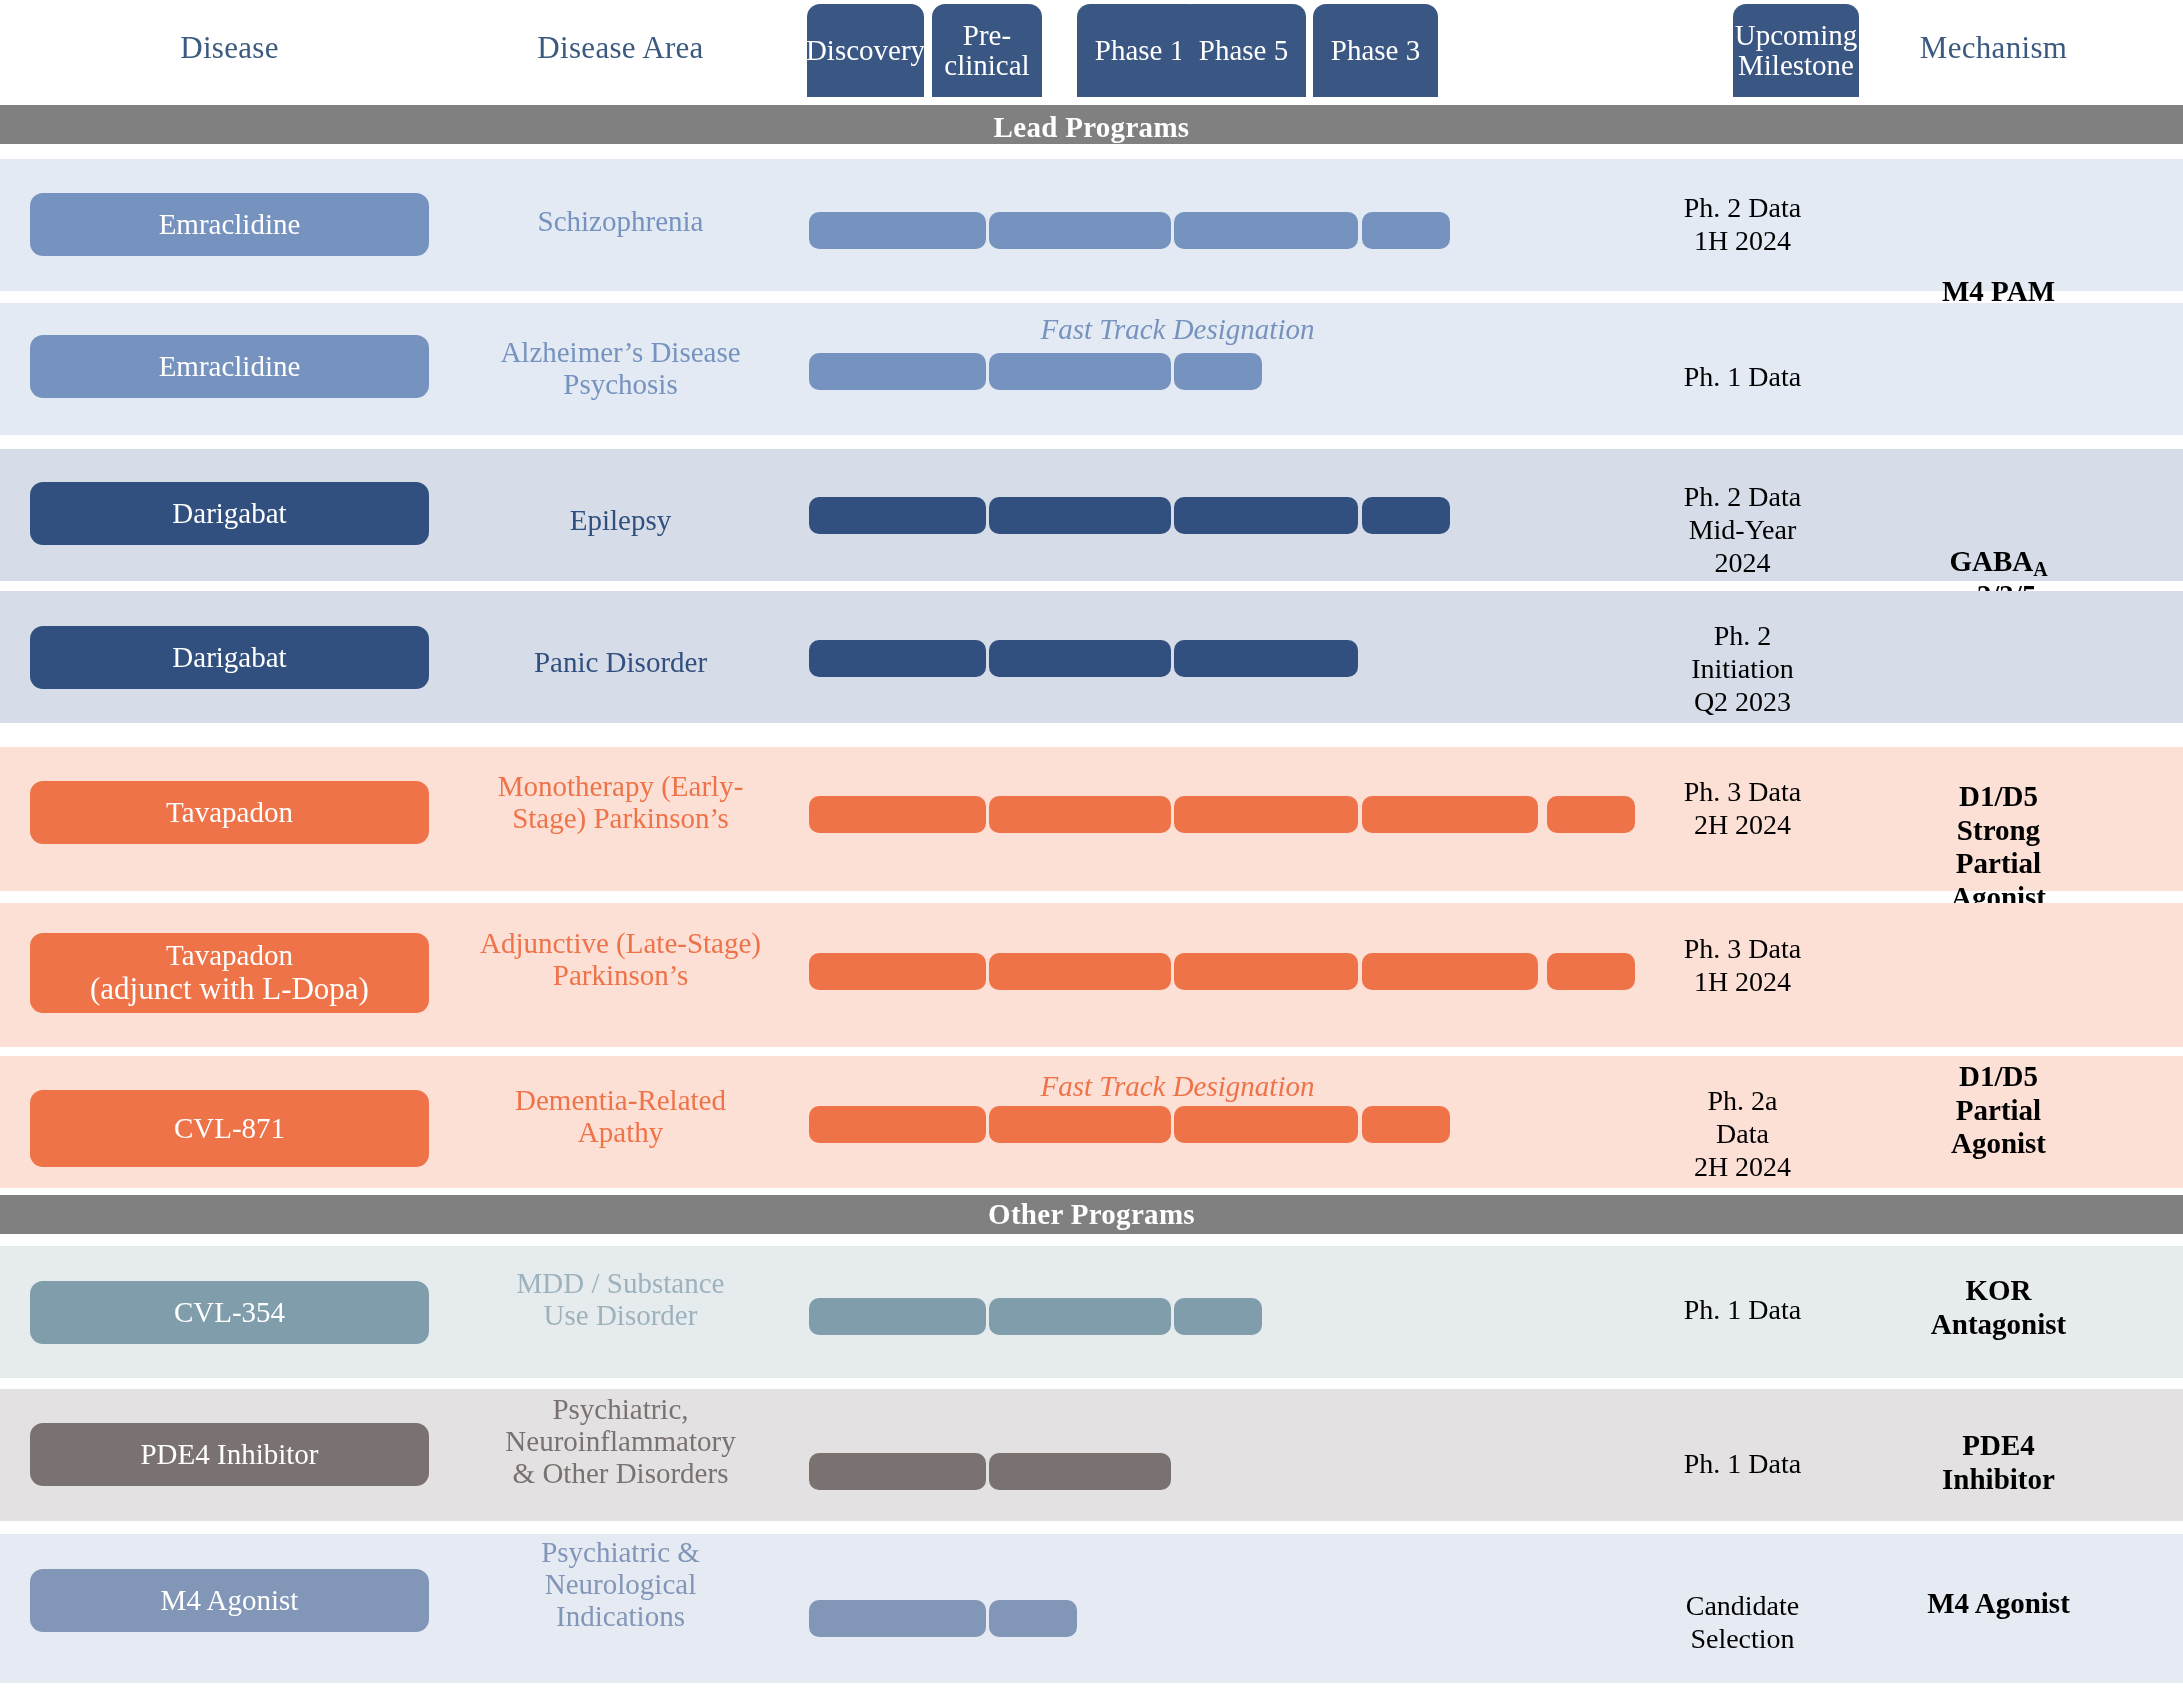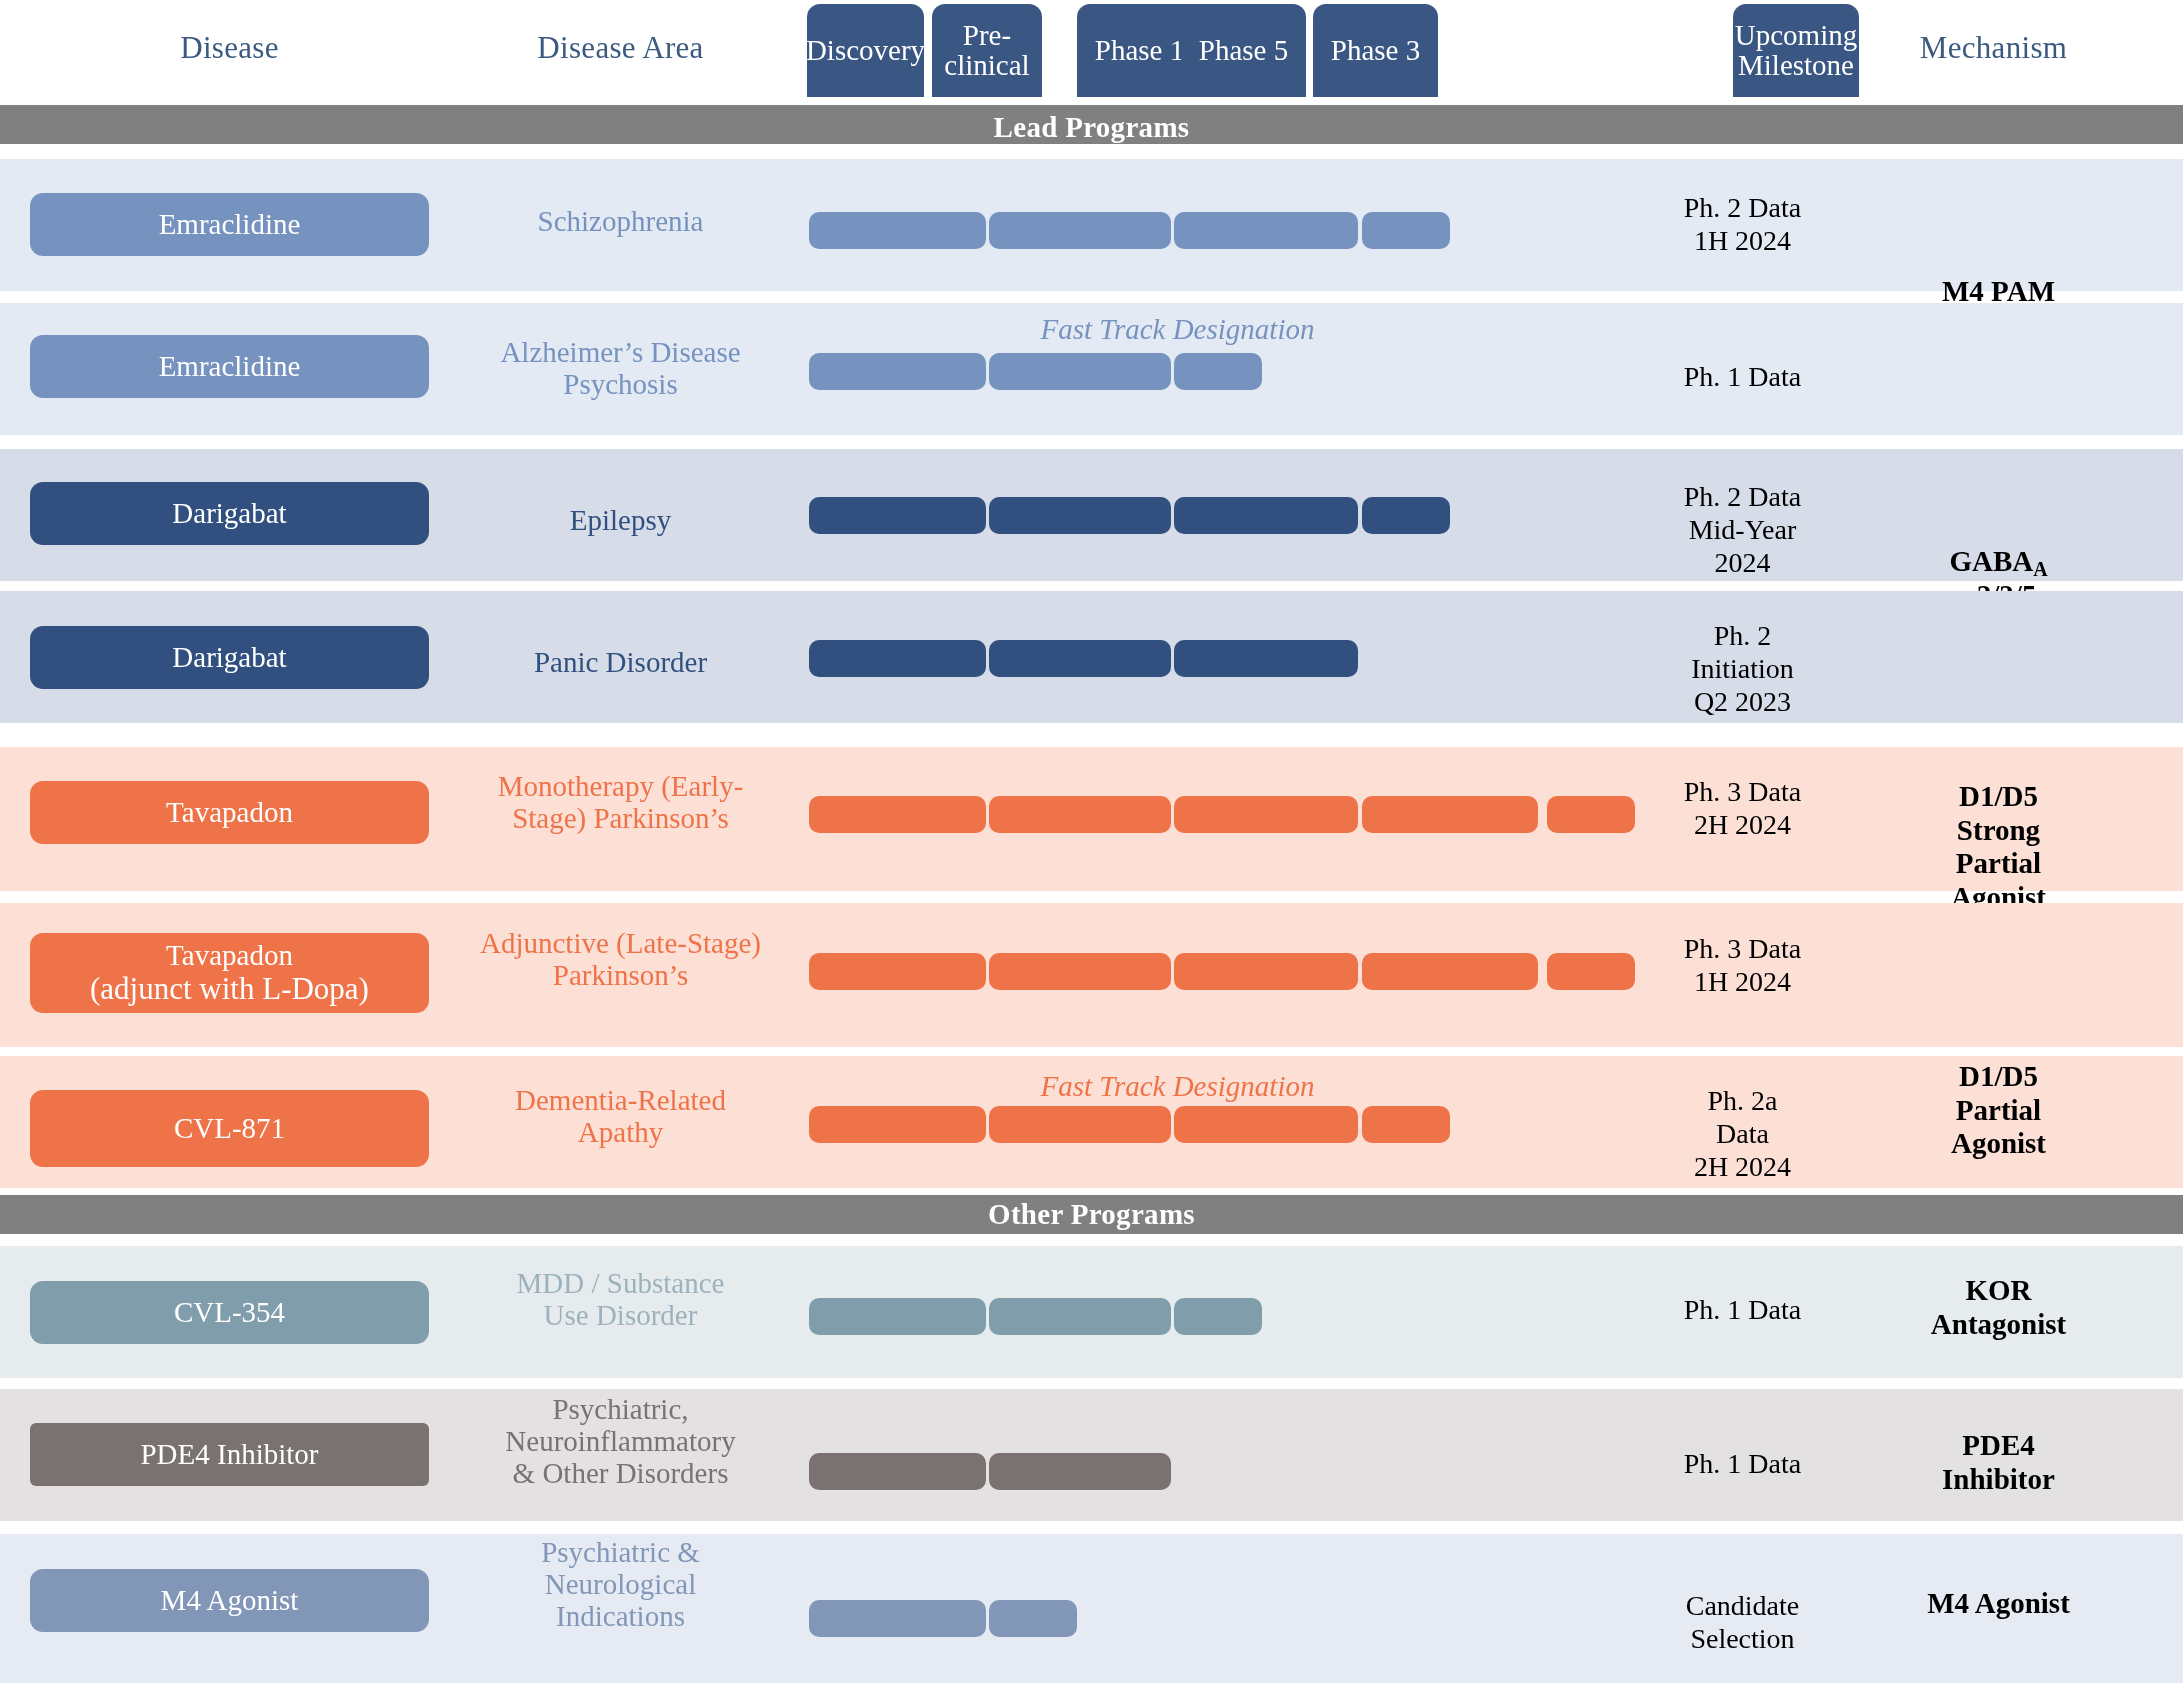--- a/index.html
+++ b/index.html
@@ -207,21 +207,21 @@
       <div class="pill" style="left:30px;width:399px;top:1281px;height:63px;background:#7f9daa;">
         <div>CVL-354</div>
       </div>
       <div class="disease" style="left:444px;width:353px;top:1268px;color:#9db2bd;">MDD / Substance<br>Use Disorder</div>
       <div class="seg" style="left:809px;width:177px;top:1298px;background:#7f9daa;"></div>
       <div class="seg" style="left:989px;width:182px;top:1298px;background:#7f9daa;"></div>
       <div class="seg" style="left:1174px;width:88px;top:1298px;background:#7f9daa;"></div>
       <div class="milestone" style="top:1293px;">Ph. 1 Data</div>
       <div class="mechanism" style="top:1274px;">KOR<br>Antagonist</div>
       <div class="band" style="top:1389px;height:132px;background:#e3e1e1;"></div>
-      <div class="pill" style="left:30px;width:399px;top:1423px;height:63px;background:#7a7270;border-radius:6px;">
+      <div class="pill" style="left:30px;width:399px;top:1423px;height:63px;background:#7a7270;">
         <div>PDE4 Inhibitor</div>
       </div>
       <div class="disease" style="left:444px;width:353px;top:1394px;color:#7a7270;">Psychiatric,<br>Neuroinflammatory<br>&amp; Other Disorders</div>
       <div class="seg" style="left:809px;width:177px;top:1453px;background:#7a7270;"></div>
       <div class="seg" style="left:989px;width:182px;top:1453px;background:#7a7270;"></div>
       <div class="milestone" style="top:1447px;">Ph. 1 Data</div>
       <div class="mechanism" style="top:1429px;">PDE4<br>Inhibitor</div>
       <div class="band" style="top:1534px;height:149px;background:#e6ebf3;"></div>
       <div class="pill" style="left:30px;width:399px;top:1569px;height:63px;background:#8296b8;">
         <div>M4 Agonist</div>

